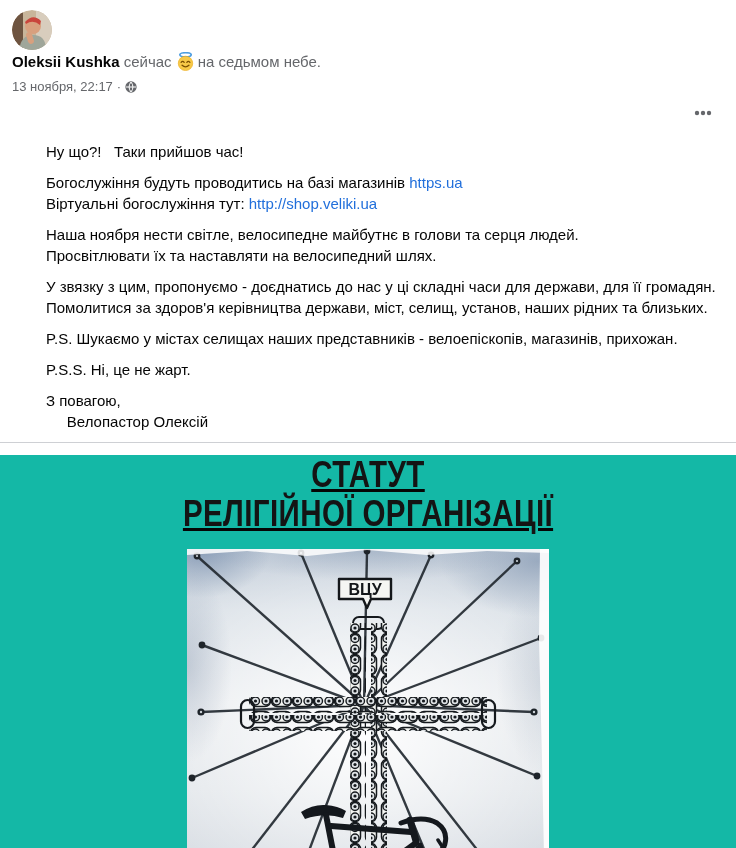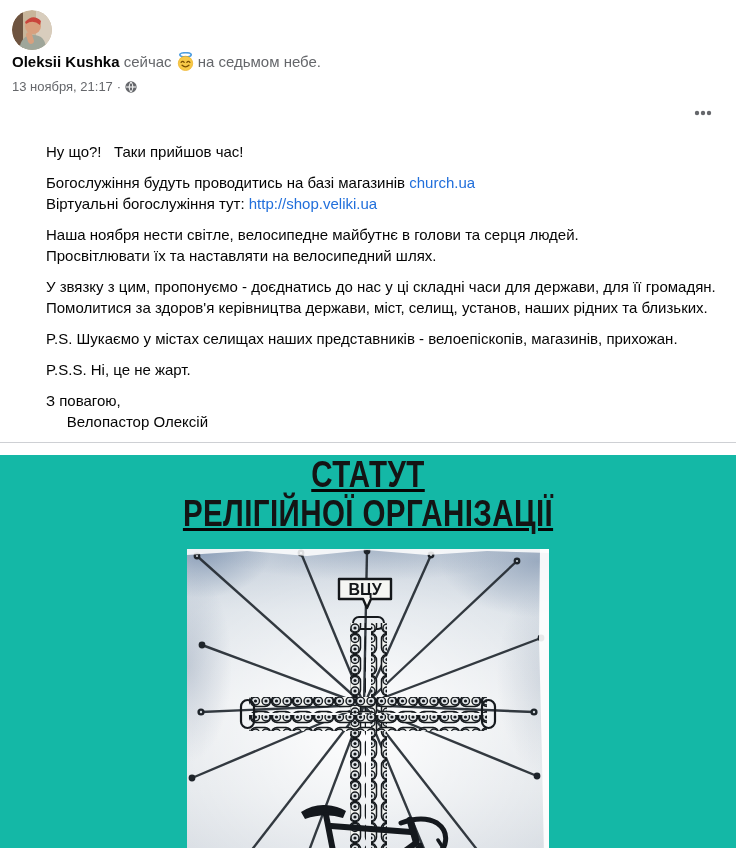--- a/index.html
+++ b/index.html
@@ -98,21 +98,21 @@
           <svg width="19" height="19" viewBox="0 0 20 20">
             <ellipse cx="10" cy="3" rx="6" ry="2.2" fill="none" stroke="#4d9de0" stroke-width="1.8"></ellipse>
             <circle cx="10" cy="12" r="7.6" fill="#f7c948" stroke="#eba60c" stroke-width="0.6"></circle>
             <path d="M5.4,11 q1.6,-2.4 3.2,0" fill="none" stroke="#7a4f01" stroke-width="1.3" stroke-linecap="round"></path>
             <path d="M11.4,11 q1.6,-2.4 3.2,0" fill="none" stroke="#7a4f01" stroke-width="1.3" stroke-linecap="round"></path>
             <path d="M6.4,14 q3.6,3.4 7.2,0" fill="none" stroke="#7a4f01" stroke-width="1.4" stroke-linecap="round"></path>
           </svg>
         </span><span class="activity">на седьмом небе.</span>
       </div>
       <div class="header-line2">
-        <a class="timestamp">13 ноября, 21:17</a>
+        <a class="timestamp">13 ноября, 22:17</a>
         <span>·</span>
         <span style="display:inline-flex;">
           <svg width="12" height="12" viewBox="0 0 12 12" fill="none" stroke="#65676b" stroke-width="1.1">
             <circle cx="6" cy="6" r="5.1" fill="#65676b" stroke="none"></circle>
             <circle cx="6" cy="6" r="5.1" stroke="#65676b"></circle>
             <path d="M1,6 H11 M6,1 a7.5,7.5 0 0 1 0,10 M6,1 a7.5,7.5 0 0 0 0,10" stroke="#ffffff" stroke-width="1"></path>
           </svg>
         </span>
       </div>
     </div>
@@ -120,21 +120,21 @@
       <svg width="22" height="20" viewBox="0 0 22 20">
         <circle cx="5" cy="10" r="2.2"></circle>
           <circle cx="11" cy="10" r="2.2"></circle>
           <circle cx="17" cy="10" r="2.2"></circle>
       </svg>
     </button>
   </div>
 
   <div class="post-body">
     <p>Ну що?!   Таки прийшов час!</p>
-    <p><span>Богослужіння будуть проводитись на базі магазинів </span><a class="link">church.ua</a><span>
+    <p><span>Богослужіння будуть проводитись на базі магазинів </span><a class="link">https.ua</a><span>
 Віртуальні богослужіння тут: </span><a class="link">http://shop.veliki.ua</a></p>
     <p>Наша ноября нести світле, велосипедне майбутнє в голови та серця людей.
 Просвітлювати їх та наставляти на велосипедний шлях.</p>
     <p>У звязку з цим, пропонуємо - доєднатись до нас у ці складні часи для держави, для її громадян.  Помолитися за здоров'я керівництва держави, міст, селищ, установ, наших рідних та близьких.</p>
     <p>P.S. Шукаємо у містах селищах наших представників - велоепіскопів, магазинів, прихожан.</p>
     <p>P.S.S. Ні, це не жарт.</p>
     <p>З повагою,
      Велопастор Олексій</p>
   </div>
 

